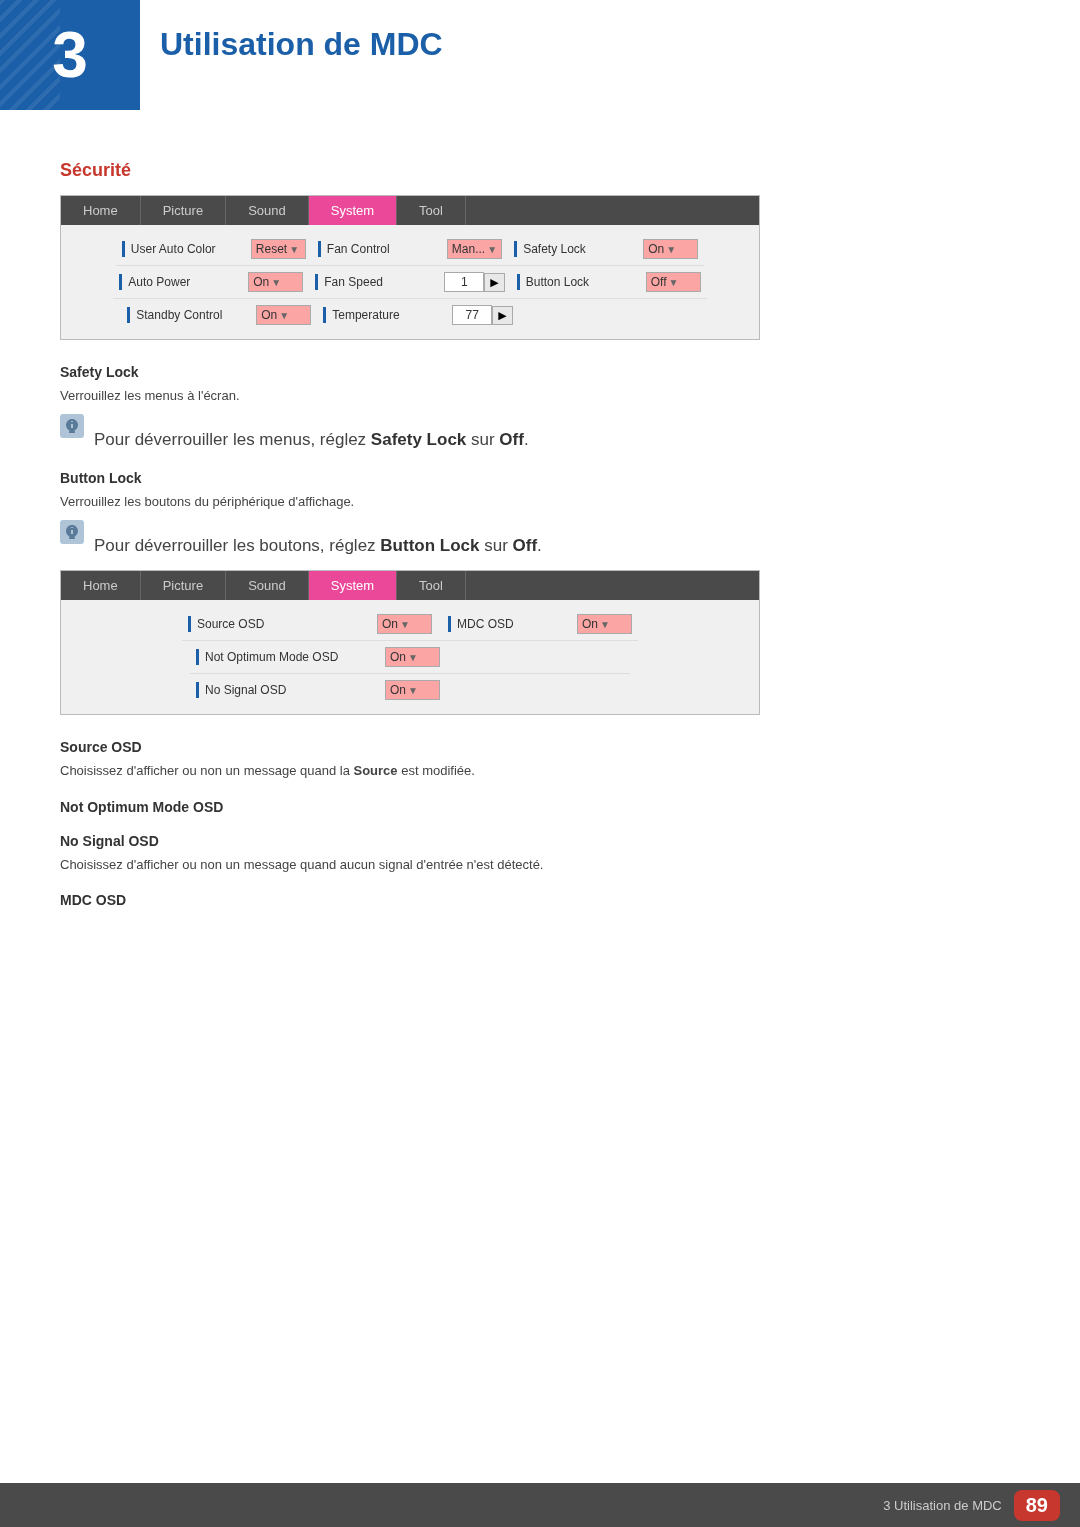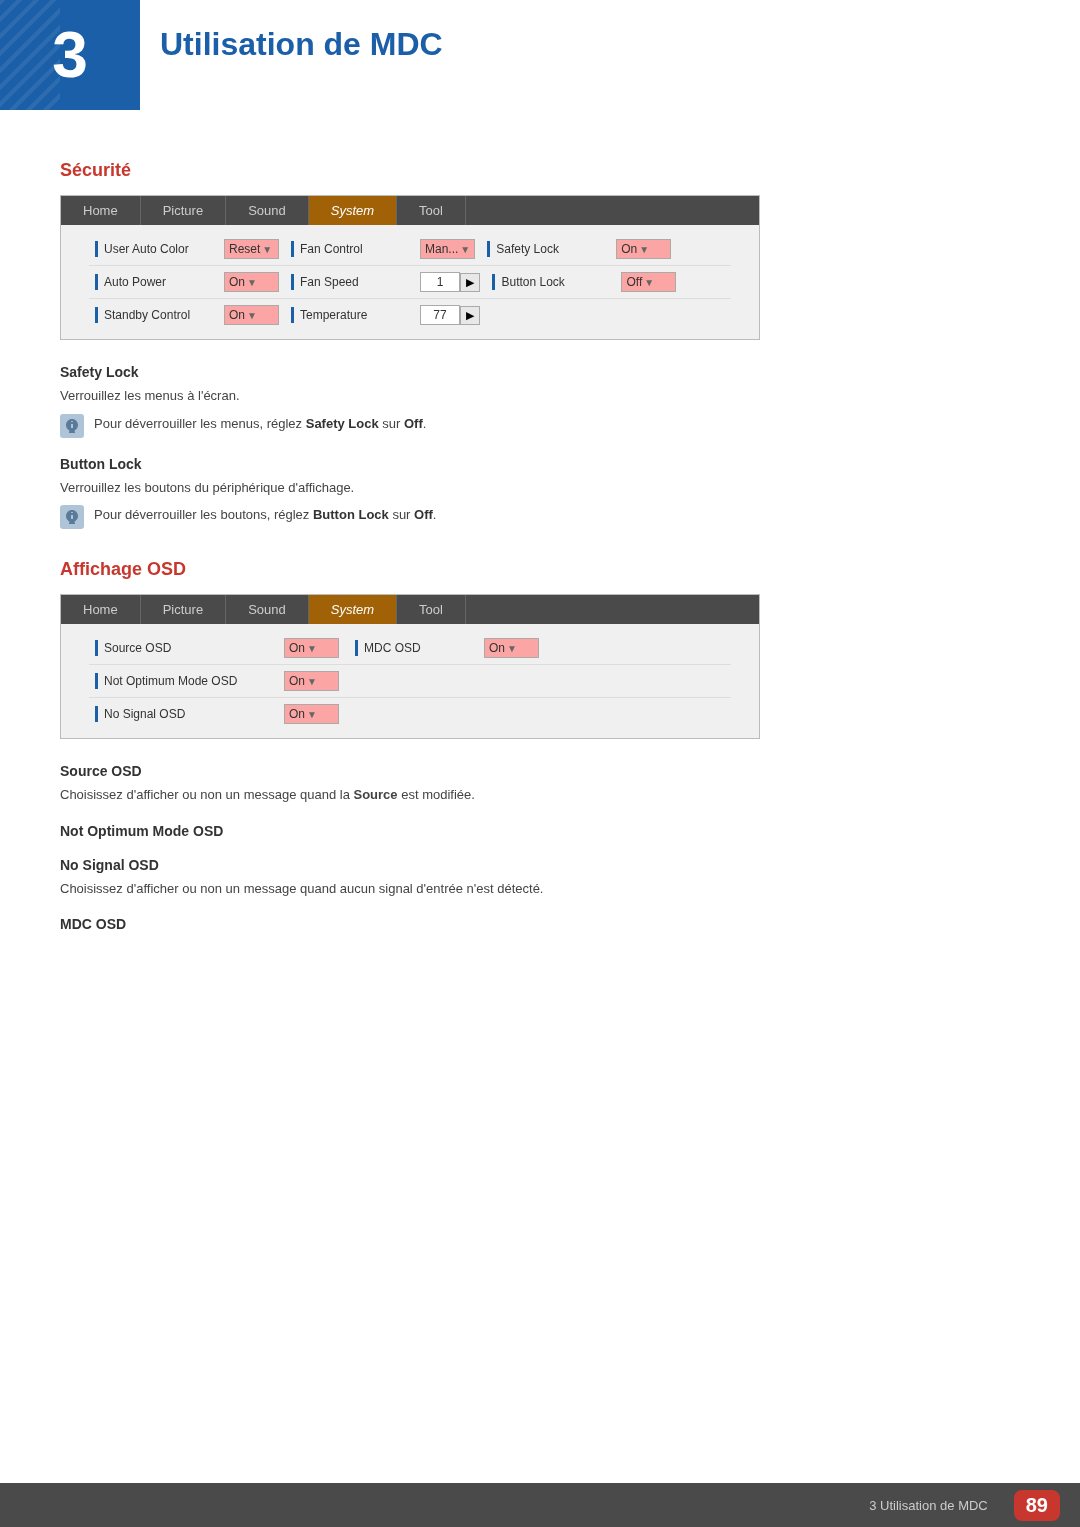--- a/index.html
+++ b/index.html
@@ -78,30 +78,30 @@
     }
     .tab-item {
       padding: 7px 22px;
       color: #ccc;
       font-size: 13px;
       border-right: 1px solid #666;
       cursor: pointer;
       text-align: right;
     }
     .tab-item.highlight {
-      background: #a16207;
+      background: #ec4899;
       color: #fff;
-      font-style: italic;
     }
     .panel-body {
       background: #f0f0f0;
       padding: 8px 28px;
       display: flex;
       flex-direction: column;
       gap: 0px;
+      align-items: center;
     }
     .panel-row {
       display: flex;
       align-items: center;
       padding: 4px 0;
       border-bottom: 1px solid #ddd;
       gap: 0;
     }
     .panel-row:last-child {
       border-bottom: none;
@@ -181,42 +181,43 @@
       background: #b0c4d8;
       border-radius: 3px;
       display: flex;
       align-items: center;
       justify-content: center;
       flex-shrink: 0;
       font-size: 13px;
       color: #5a7a9a;
     }
     .note-text {
-      font-size: 13px;
+      font-size: 17px;
       color: #444;
       line-height: 1.5;
+      margin-top: 13px;
     }
     .note-text b {
       font-weight: bold;
       color: #333;
     }
 
     
     .footer {
       position: absolute;
       bottom: 0;
       left: 0;
       right: 0;
       height: 44px;
       background: #4a4a4a;
       display: flex;
       align-items: center;
       justify-content: flex-end;
       padding-right: 20px;
-      gap: 26px;
+      gap: 12px;
     }
     .footer-text {
       color: #ccc;
       font-size: 13px;
     }
     .footer-num {
       color: #fff;
       font-size: 20px;
       font-weight: bold;
       background: #c8372d;
@@ -316,21 +317,20 @@
   <div class="body-text">Verrouillez les boutons du périphérique d'affichage.</div>
   <div class="note-row">
     <div class="note-icon">
       <svg width="16" height="16" viewBox="0 0 16 16">
           <path d="M8 1C4.7 1 2 3.7 2 7c0 2.4 1.4 4.5 3.4 5.5L5 15h6l-.4-2.5C12.6 11.5 14 9.4 14 7c0-3.3-2.7-6-6-6zm0 2c.6 0 1 .4 1 1H7c0-.6.4-1 1-1zm-1 3h2v4H7V6z" fill="#5a7a9a"></path>
         </svg>
     </div>
     <div class="note-text">Pour déverrouiller les boutons, réglez <b>Button Lock</b> sur <b>Off</b>.</div>
   </div>
 
-  <div class="section-title" style="margin-top:30px;">Affichage OSD</div>
 
   <div class="tab-panel">
     <div class="tab-row">
       <div class="tab-item">Home</div>
       <div class="tab-item">Picture</div>
       <div class="tab-item">Sound</div>
       <div class="tab-item highlight">System</div>
       <div class="tab-item">Tool</div>
     </div>
     <div class="panel-body">

